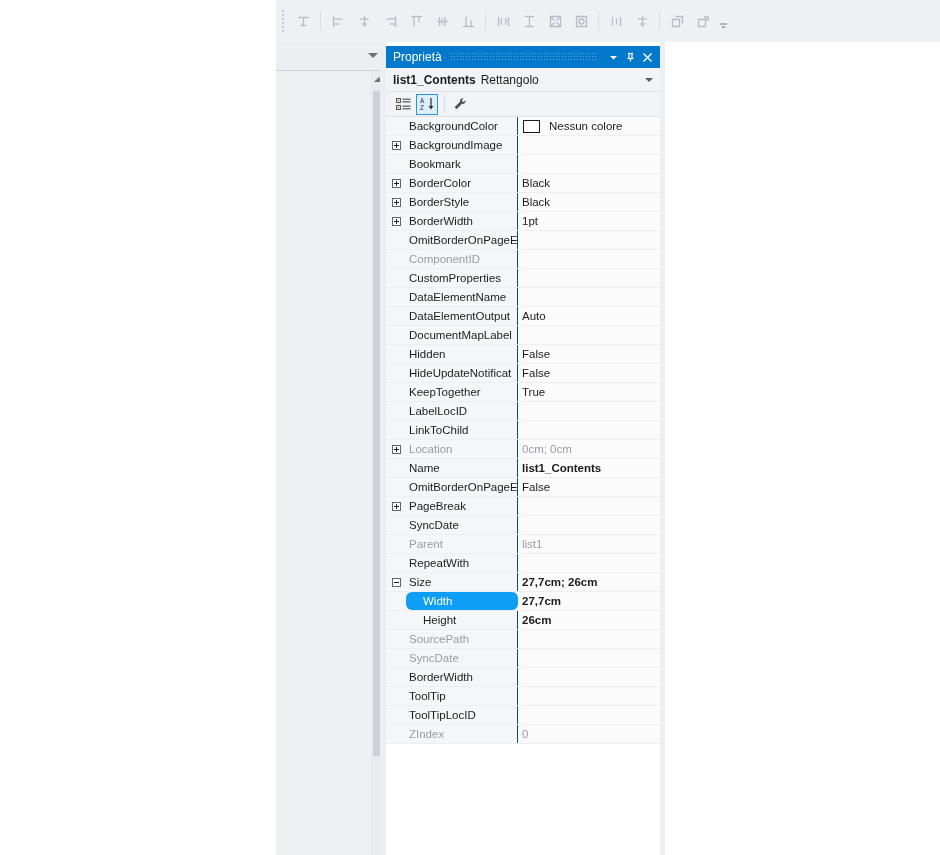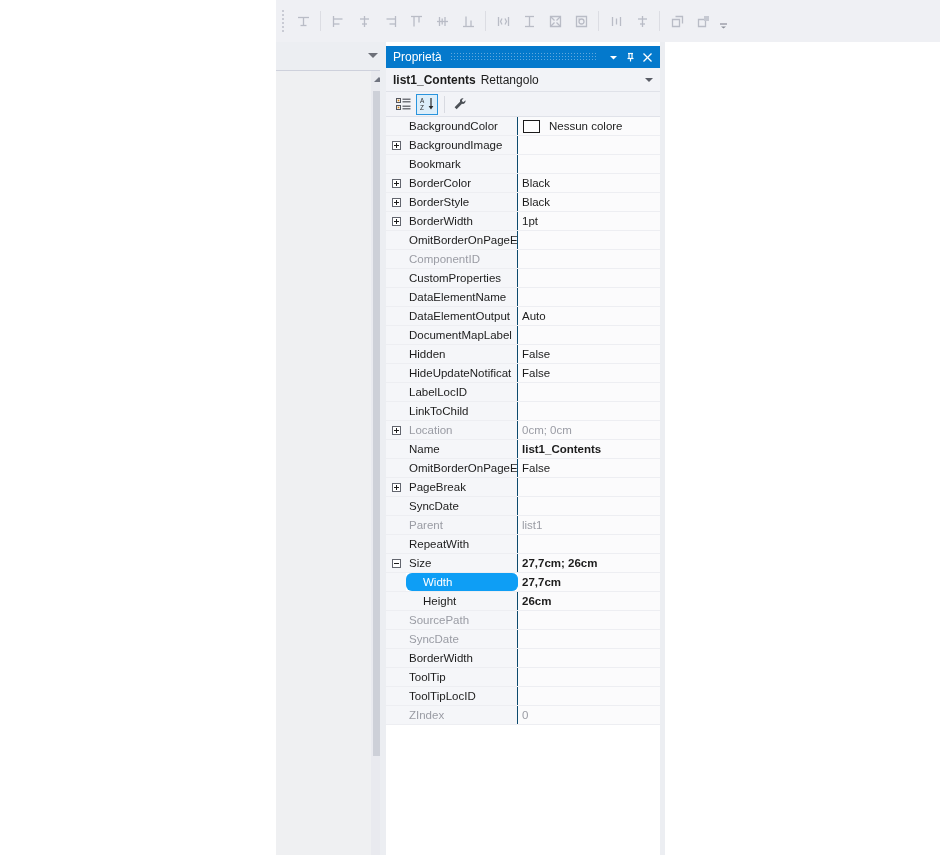--- a/index.html
+++ b/index.html
@@ -573,20 +573,29 @@
           <div class="namecell">
             <span>HideUpdateNotificat</span>
           </div>
           <div class="valcell">
             <span>False</span>
           </div>
         </div>
         <div class="row">
           <div class="gutter"></div>
           <div class="namecell">
+            <span>KeepTogether</span>
+          </div>
+          <div class="valcell">
+            <span>True</span>
+          </div>
+        </div>
+        <div class="row">
+          <div class="gutter"></div>
+          <div class="namecell">
             <span>LabelLocID</span>
           </div>
           <div class="valcell">
             <span></span>
           </div>
         </div>
         <div class="row">
           <div class="gutter"></div>
           <div class="namecell">
             <span>LinkToChild</span>

